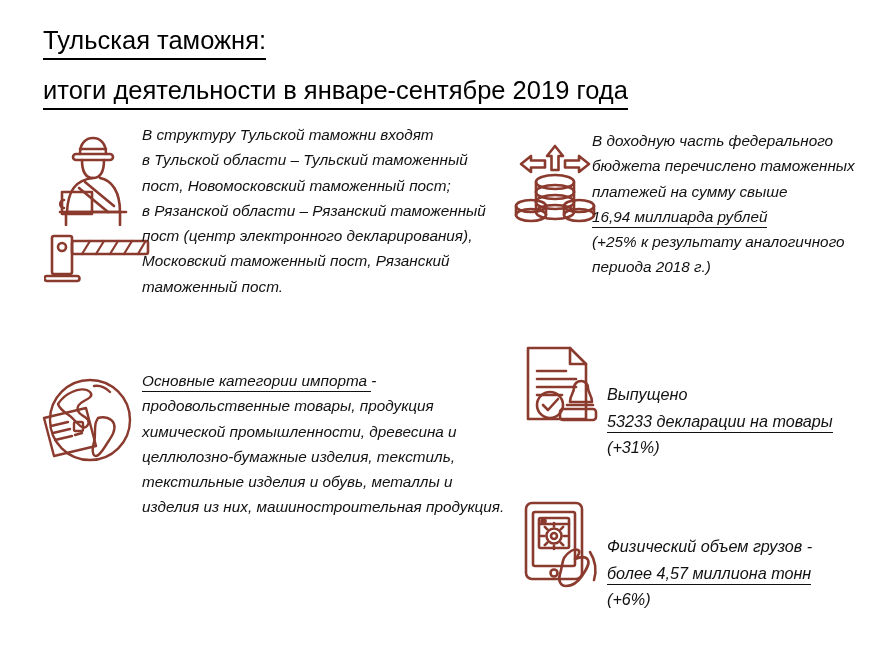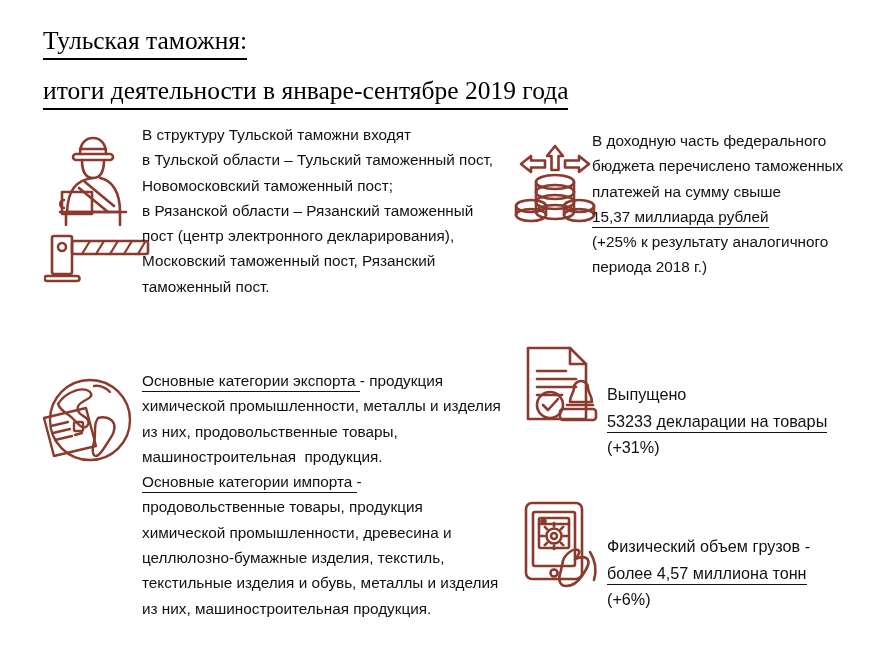--- a/index.html
+++ b/index.html
@@ -16,39 +16,39 @@
     color: #0d0d0d;
     -webkit-font-smoothing: antialiased;
   }
 
   
   .title-block {
     position: absolute;
     left: 43px;
     top: 24px;
     width: 700px;
-    font-family: Liberation Serif, serif;
   }
   .title-line {
     font-size: 25.5px;
     line-height: 33px;
     font-weight: 400;
     color: #000000;
     white-space: nowrap;
     display: inline-block;
     border-bottom: 2px solid #000000;
     padding-bottom: 1px;
   }
   .title-line-2 {
     margin-top: 14px;
   }
 
   
   .block {
     position: absolute;
+    font-style: italic;
   }
   .txt {
     font-size: 15.3px;
     line-height: 25.3px;
     color: #111111;
     white-space: pre-wrap;
   }
   .u {
     border-bottom: 1.4px solid #111111;
     display: inline-block;
@@ -242,26 +242,25 @@
   </svg>
 </div>
 
 <div class="block" id="block-structure">
   <div class="txt">В структуру Тульской таможни входят</div>
   <div class="txt">в Тульской области – Тульский таможенный пост, Новомосковский таможенный пост;
 в Рязанской области – Рязанский таможенный пост (центр электронного декларирования), Московский таможенный пост, Рязанский таможенный пост.</div>
 </div>
 
 <div class="block" id="block-categories">
-  <div class="txt"><span class="u">Основные категории экспорта </span><span>- продукция химической промышленности, металлы и изделия из них, продовольственные товары, машиностроительная  продукция.</span></div>
   <div class="txt"><span class="u">Основные категории импорта </span><span>- продовольственные товары, продукция химической промышленности, древесина и целлюлозно-бумажные изделия, текстиль, текстильные изделия и обувь, металлы и изделия из них, машиностроительная продукция.</span></div>
 </div>
 
 <div class="block" id="block-budget">
-  <div class="txt"><span>В доходную часть федерального бюджета перечислено таможенных платежей на сумму свыше </span><span class="u">15,37 миллиарда рублей</span></div>
+  <div class="txt"><span>В доходную часть федерального бюджета перечислено таможенных платежей на сумму свыше </span><span class="u">16,94 миллиарда рублей</span></div>
   <div class="txt">(+25% к результату аналогичного периода 2018 г.)</div>
 </div>
 
 <div class="block" id="block-declarations">
   <div class="txt"><span>Выпущено </span><span class="u">53233 декларации на товары</span></div>
   <div class="txt">(+31%)</div>
 </div>
 
 <div class="block" id="block-cargo">
   <div class="txt"><span>Физический объем грузов - </span><span class="u">более 4,57 миллиона тонн</span></div>

